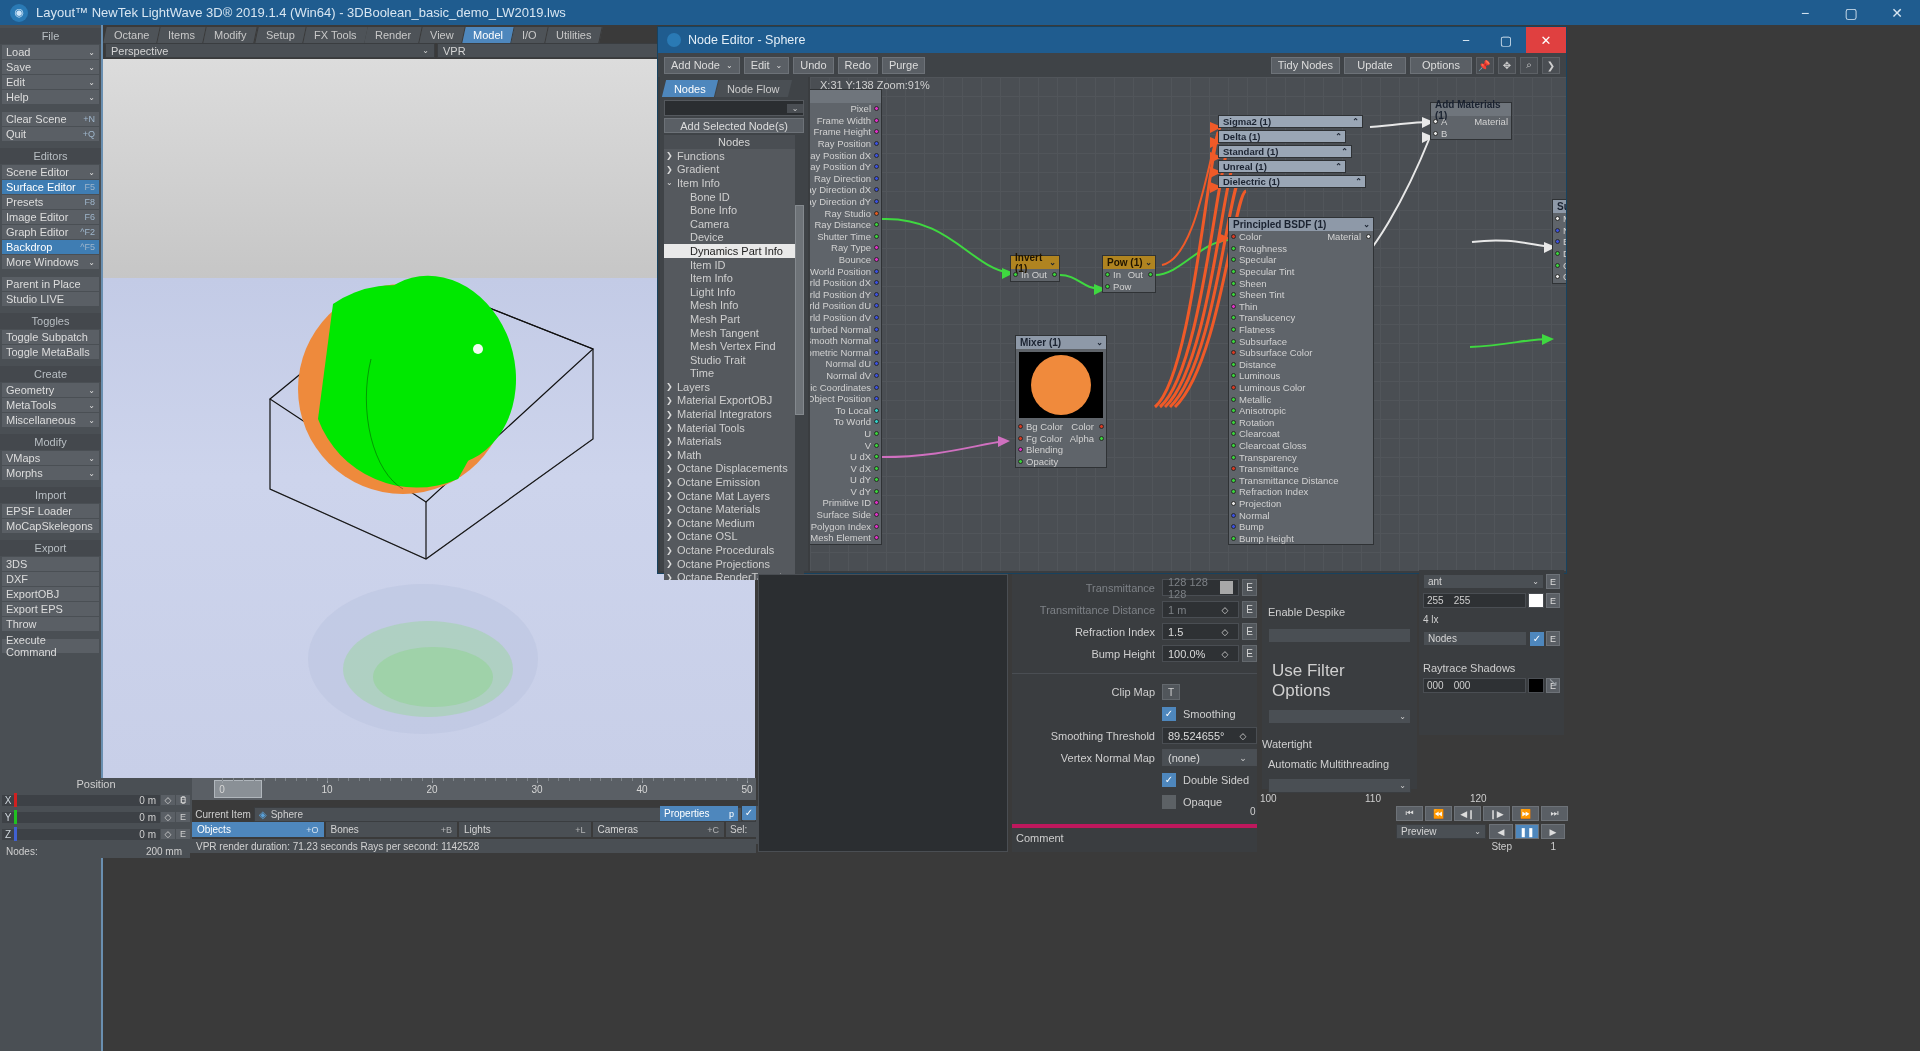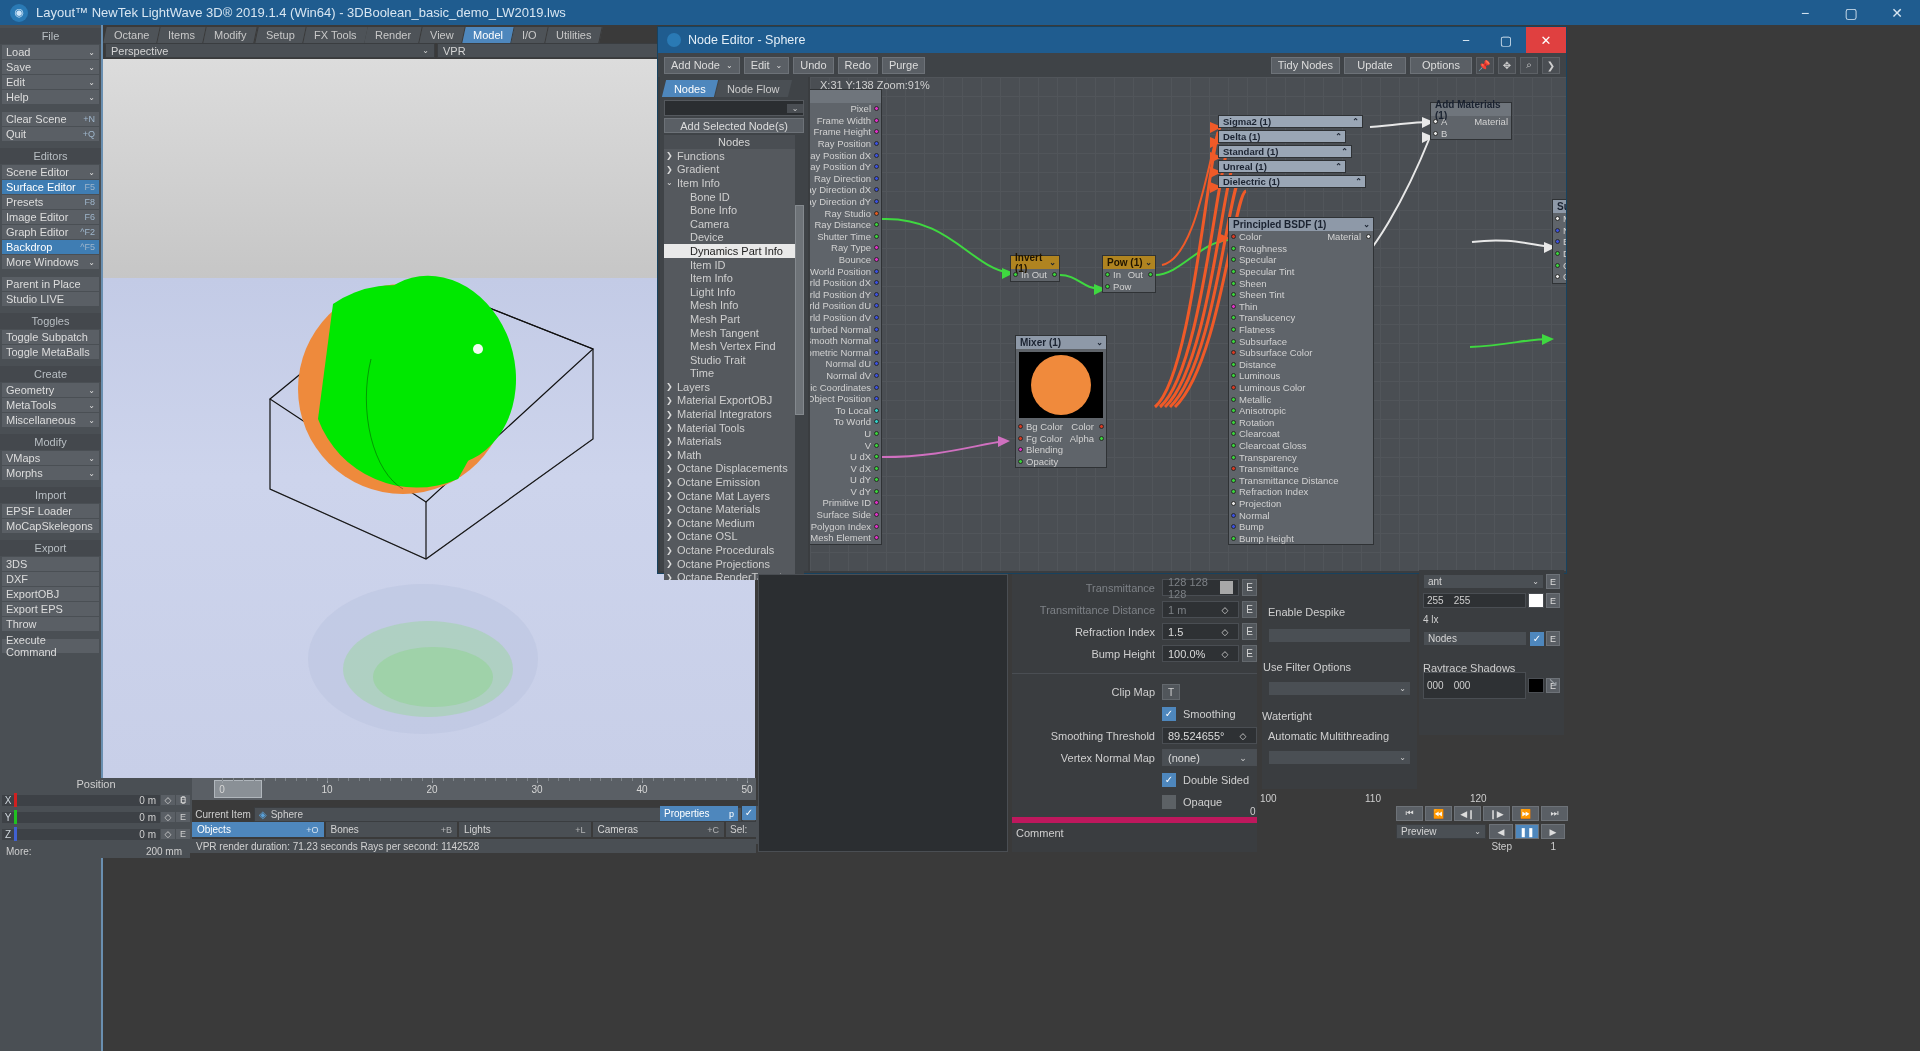--- a/index.html
+++ b/index.html
@@ -1003,21 +1003,21 @@
   </div>
       <div class="axisrow">
     <span class="ax">Z</span>
     <span class="bar" style="background:#4060d0"></span>
     <span class="val">0 m</span>
     <span class="minib">◇</span>
     <span class="minib">E</span>
   </div>
     </div>
   <div style="display:flex;margin:3px 2px 0;height:13px;background:#4a4f54;align-items:center">
-    <span style="font-size:10px;padding-left:4px">More:</span>
+    <span style="font-size:10px;padding-left:4px">Nodes:</span>
     <span style="margin-left:auto;padding-right:8px;font-size:10px">200 mm</span>
   </div>
 </div>
 
 <div class="abs" style="left:148px;top:795px;width:44px;height:14px;text-align:right;font-size:10px;padding-right:6px">0</div>
 
 <div id="timeline" class="abs">
   <div id="tl-ruler">
       <div id="tl-handle"></div>
       <div class="tick" style="left:30px"></div>
@@ -1211,27 +1211,27 @@
       <div class="plabel"></div>
       <div class="cbox">✓</div>
       <span style="margin-left:7px;font-size:11px">Double Sided</span>
     </div>
     <div class="prow">
       <div class="plabel"></div>
       <div class="cbox off"></div>
       <span style="margin-left:7px;font-size:11px">Opaque</span>
     </div>
   </div>
-  <div style="margin-top:6px;border-top:6px solid #be185d;padding:4px 0 0 4px;font-size:11px">Comment</div>
+  <div style="margin-top:13px;border-top:4px solid #be185d;padding:4px 0 0 4px;font-size:11px">Comment</div>
 </div>
 
 <div class="abs" style="left:1262px;top:574px;width:155px;height:215px;background:#3a3d40">
   <div style="margin:32px 6px 0;font-size:11px">Enable Despike</div>
   <div style="margin:10px 6px;height:15px;background:#4a4f54;border:1px solid #3a3d40"></div>
-  <div style="margin:18px 1px 0;font-size:11px">Use Filter Options</div>
+  <div style="margin:18px 10px 0;font-size:17px">Use Filter Options</div>
   <div style="margin:8px 6px;height:15px;background:#4a4f54;border:1px solid #3a3d40;display:flex;align-items:center;padding:0 4px">
       <span style="margin-left:auto;font-size:8px">⌄</span>
     </div>
   <div style="margin:14px 0 0;font-size:11px">Watertight</div>
   <div style="margin:8px 6px 0;font-size:11px">Automatic Multithreading</div>
   <div style="margin:8px 6px;height:15px;background:#4a4f54;border:1px solid #3a3d40;display:flex;align-items:center;padding:0 4px">
       <span style="margin-left:auto;font-size:8px">⌄</span>
     </div>
 </div>
 
@@ -1254,21 +1254,21 @@
   <div style="margin:6px 4px;font-size:10px">4 lx</div>
   <div style="display:flex;margin:4px;height:15px;align-items:center">
     <div class="smallsel" style="flex:1">
       <span>Nodes</span>
       </div>
     <div class="cbox" style="margin-left:3px">✓</div>
     <div class="tbtn" style="width:14px;margin-left:2px">E</div>
   </div>
   <div style="margin:16px 4px 4px;font-size:11px">Raytrace Shadows</div>
   <div style="display:flex;margin:4px;height:15px;align-items:center">
-    <div style="flex:1;background:#2e3134;border:1px solid #4a4e53;display:flex;font-size:10px;padding:0 3px;height:27px;align-items:center">
+    <div style="flex:1;background:#2e3134;border:1px solid #4a4e53;display:flex;font-size:10px;padding:0 3px;height:15px;align-items:center">
       <span>000</span>
       <span style="margin-left:10px">000</span>
     </div>
     <div style="width:16px;height:15px;background:#000;border:1px solid #4a4e53;margin-left:2px"></div>
     <div class="tbtn" style="width:14px;margin-left:2px">E</div>
   </div>
 </div>
 
 <div class="abs" style="left:1250px;top:790px;width:320px;height:16px;display:flex;align-items:center" id="tlright">
     <span style="position:absolute;left:10px;font-size:10px">100</span>

